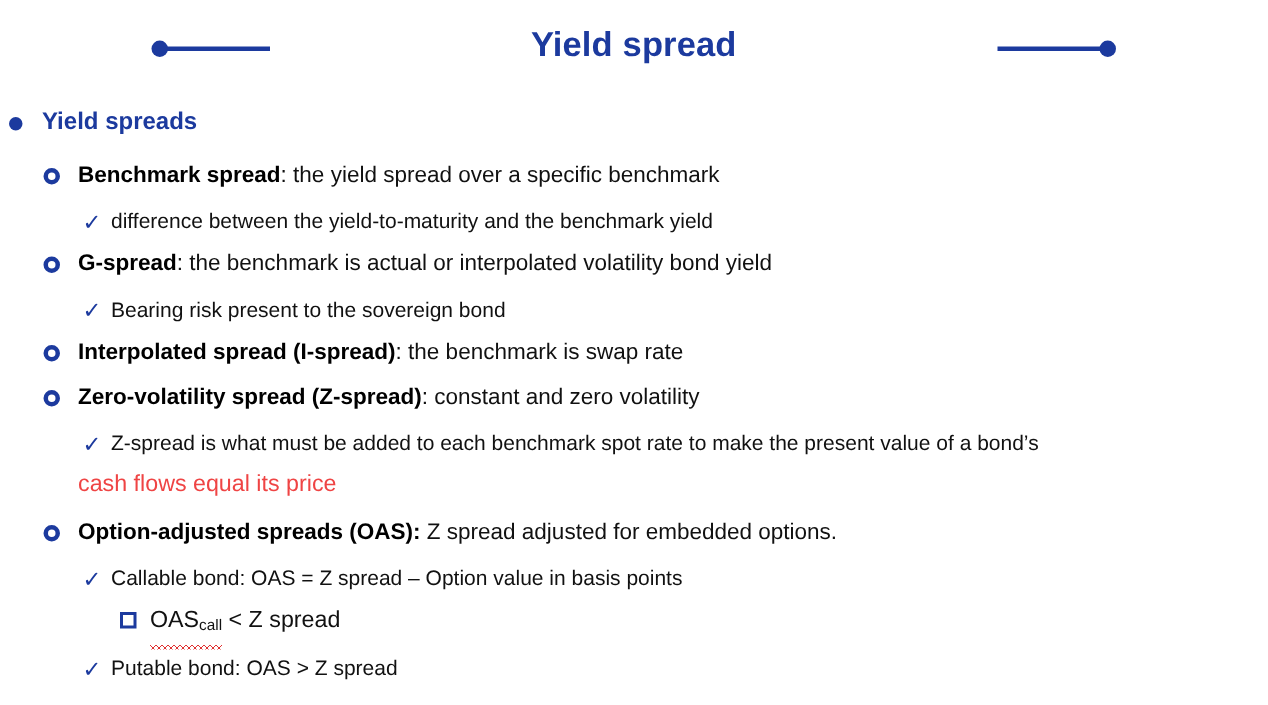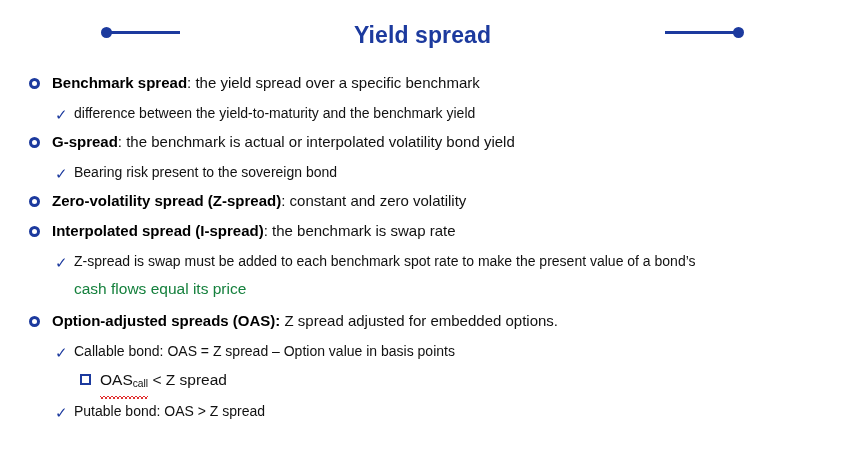--- a/index.html
+++ b/index.html
@@ -12,21 +12,21 @@
     background: #ffffff;
     font-family: "Liberation Sans", sans-serif;
     color: #0d0d0d;
     overflow: hidden;
     position: relative;
   }
 
   
   .title-row {
     position: absolute;
-    top: 14px;
+    top: 8px;
     left: 0;
     width: 845px;
     height: 42px;
     display: flex;
     align-items: center;
     justify-content: center;
   }
   .title-text {
     font-size: 23px;
     font-weight: bold;
@@ -155,24 +155,24 @@
     background: #ffffff;
   }
   .lv4 .txt {
     font-size: 15.5px;
     line-height: 26px;
     color: #111111;
   }
 
   
   .wrap-line {
-    padding-left: 74px;
+    padding-left: 52px;
     font-size: 15.5px;
     line-height: 26px;
-    color: #15803d;
+    color: #ef4444;
     min-height: 28px;
   }
 
   
   .misspelled {
     position: relative;
     display: inline-block;
   }
   .misspelled::after {
     content: "";
@@ -201,20 +201,24 @@
 <div class="title-row">
   <span class="title-text">Yield spread</span>
 </div>
 <div class="rule rule-left"></div>
 <div class="rule-dot rule-dot-left"></div>
 <div class="rule rule-right"></div>
 <div class="rule-dot rule-dot-right"></div>
 
 <div class="outline">
 
+  <div class="row lv1">
+    <span class="bullet"></span>
+    <span class="txt">Yield spreads</span>
+  </div>
 
   <div class="row lv2">
     <span class="bullet"></span>
     <span class="txt"><b>Benchmark spread</b><span>: </span><span>the yield spread over a specific benchmark</span></span>
   </div>
   <div class="row lv3">
     <span class="bullet">✓</span>
     <span class="txt">difference between the yield-to-maturity and the benchmark yield</span>
   </div>
 
@@ -222,30 +226,30 @@
     <span class="bullet"></span>
     <span class="txt"><b>G-spread</b><span>: </span><span>the benchmark is actual or interpolated volatility bond yield</span></span>
   </div>
   <div class="row lv3">
     <span class="bullet">✓</span>
     <span class="txt">Bearing risk present to the sovereign bond</span>
   </div>
 
   <div class="row lv2">
     <span class="bullet"></span>
+    <span class="txt"><b>Interpolated spread (I-spread)</b><span>: </span><span>the benchmark is swap rate</span></span>
+  </div>
+
+  <div class="row lv2">
+    <span class="bullet"></span>
     <span class="txt"><b>Zero-volatility spread (Z-spread)</b><span>: </span><span>constant and zero volatility</span></span>
   </div>
-
-  <div class="row lv2">
-    <span class="bullet"></span>
-    <span class="txt"><b>Interpolated spread (I-spread)</b><span>: </span><span>the benchmark is swap rate</span></span>
-  </div>
   <div class="row lv3 tight">
     <span class="bullet">✓</span>
-    <span class="txt">Z-spread is swap must be added to each benchmark spot rate to make the present value of a bond’s</span>
+    <span class="txt">Z-spread is what must be added to each benchmark spot rate to make the present value of a bond’s</span>
   </div>
   <div class="wrap-line gap-sm">cash flows equal its price</div>
 
   <div class="row lv2">
     <span class="bullet"></span>
     <span class="txt"><b>Option-adjusted spreads (OAS):</b><span> </span><span>Z spread adjusted for embedded options.</span></span>
   </div>
   <div class="row lv3">
     <span class="bullet">✓</span>
     <span class="txt">Callable bond: OAS = Z spread – Option value in basis points</span>

